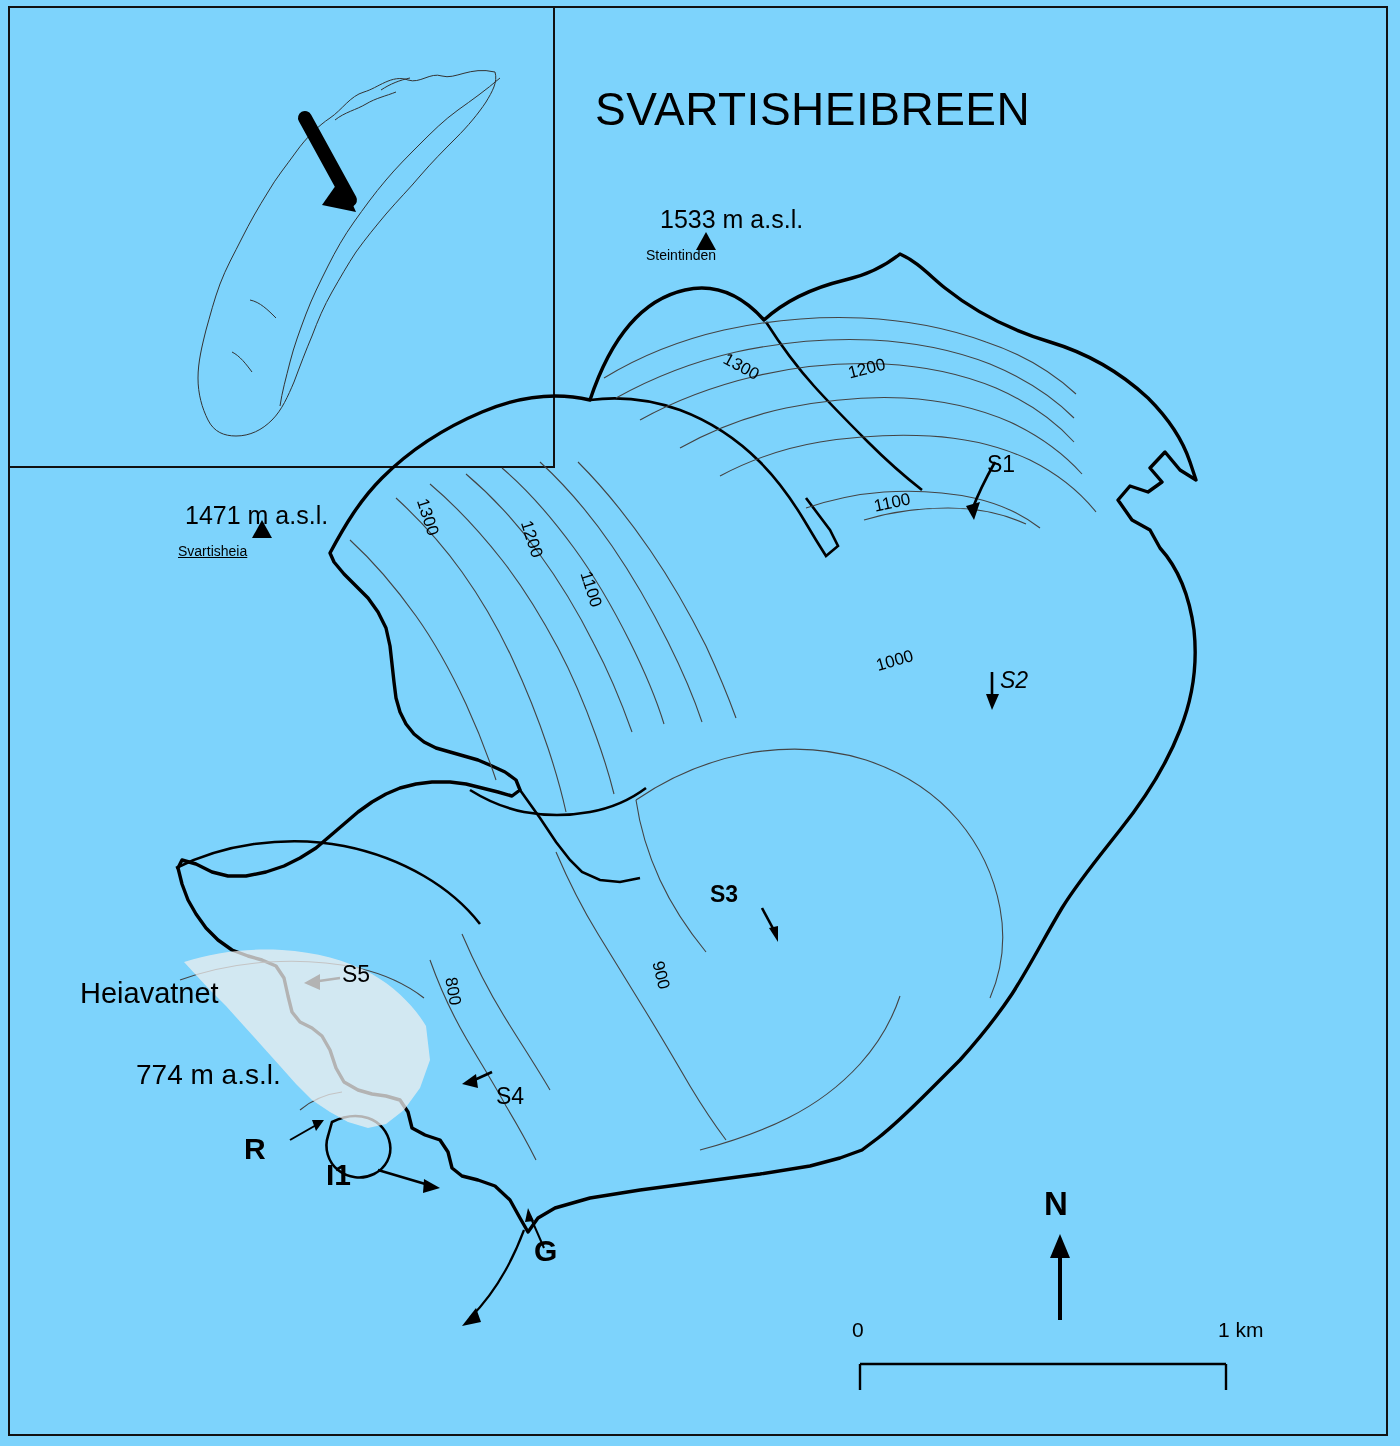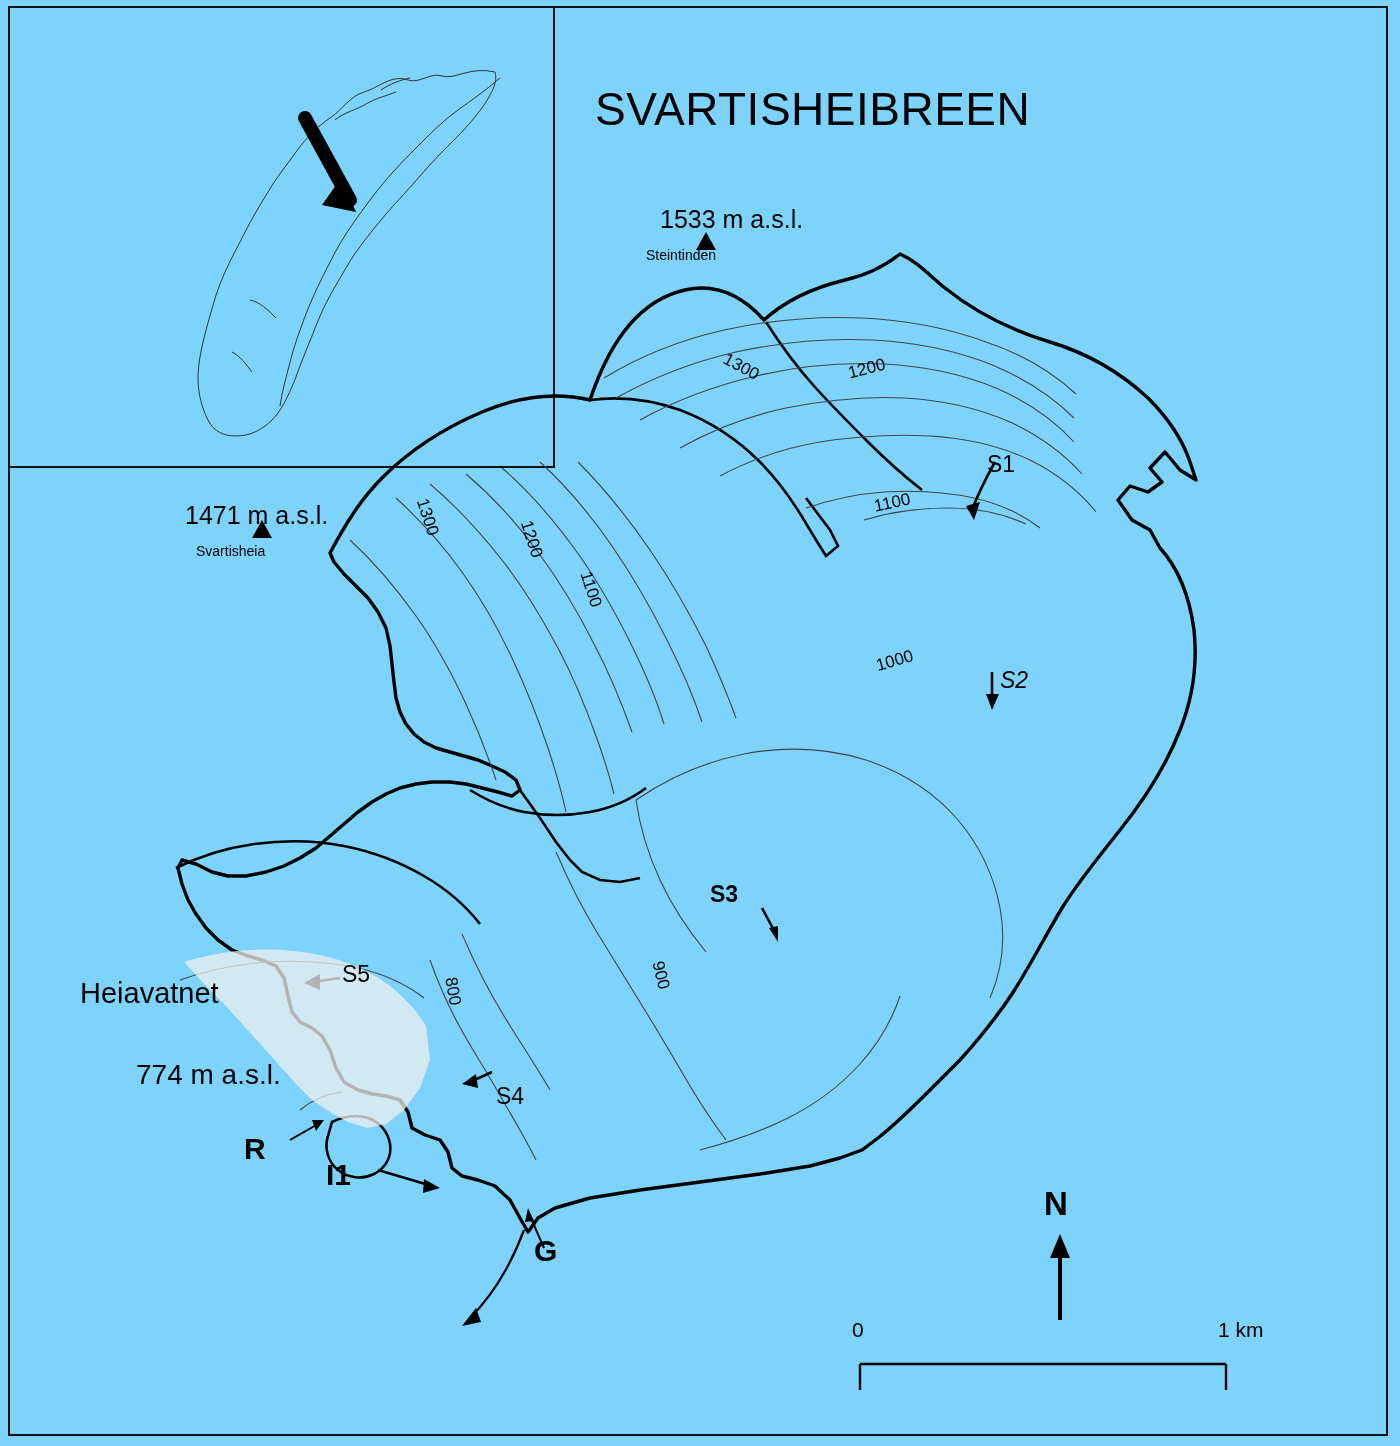--- a/index.html
+++ b/index.html
@@ -281,21 +281,21 @@
       </g>
     </g>
   </svg>
 
   <div class="lbl title" style="left:595px; top:84px;">SVARTISHEIBREEN</div>
 
   <div class="lbl peak-alt" style="left:660px; top:206px;">1533 m a.s.l.</div>
   <div class="lbl peak-name" style="left:646px; top:248px;">Steintinden</div>
 
   <div class="lbl peak-alt" style="left:185px; top:502px;">1471 m a.s.l.</div>
-  <div class="lbl peak-name" style="left:196px; top:544px;">Svartisheia</div>
+  <div class="lbl peak-name" style="left:178px; top:544px;text-decoration:underline;">Svartisheia</div>
 
   <div class="lbl contour-lbl" style="left:722px; top:358px; transform:rotate(28deg);">1300</div>
   <div class="lbl contour-lbl" style="left:848px; top:360px; transform:rotate(-14deg);">1200</div>
   <div class="lbl contour-lbl" style="left:874px; top:494px; transform:rotate(-12deg);">1100</div>
 
   <div class="lbl contour-lbl" style="left:408px; top:508px; transform:rotate(72deg);">1300</div>
   <div class="lbl contour-lbl" style="left:512px; top:530px; transform:rotate(72deg);">1200</div>
   <div class="lbl contour-lbl" style="left:572px; top:580px; transform:rotate(72deg);">1100</div>
 
   <div class="lbl contour-lbl" style="left:876px; top:652px; transform:rotate(-16deg);">1000</div>

